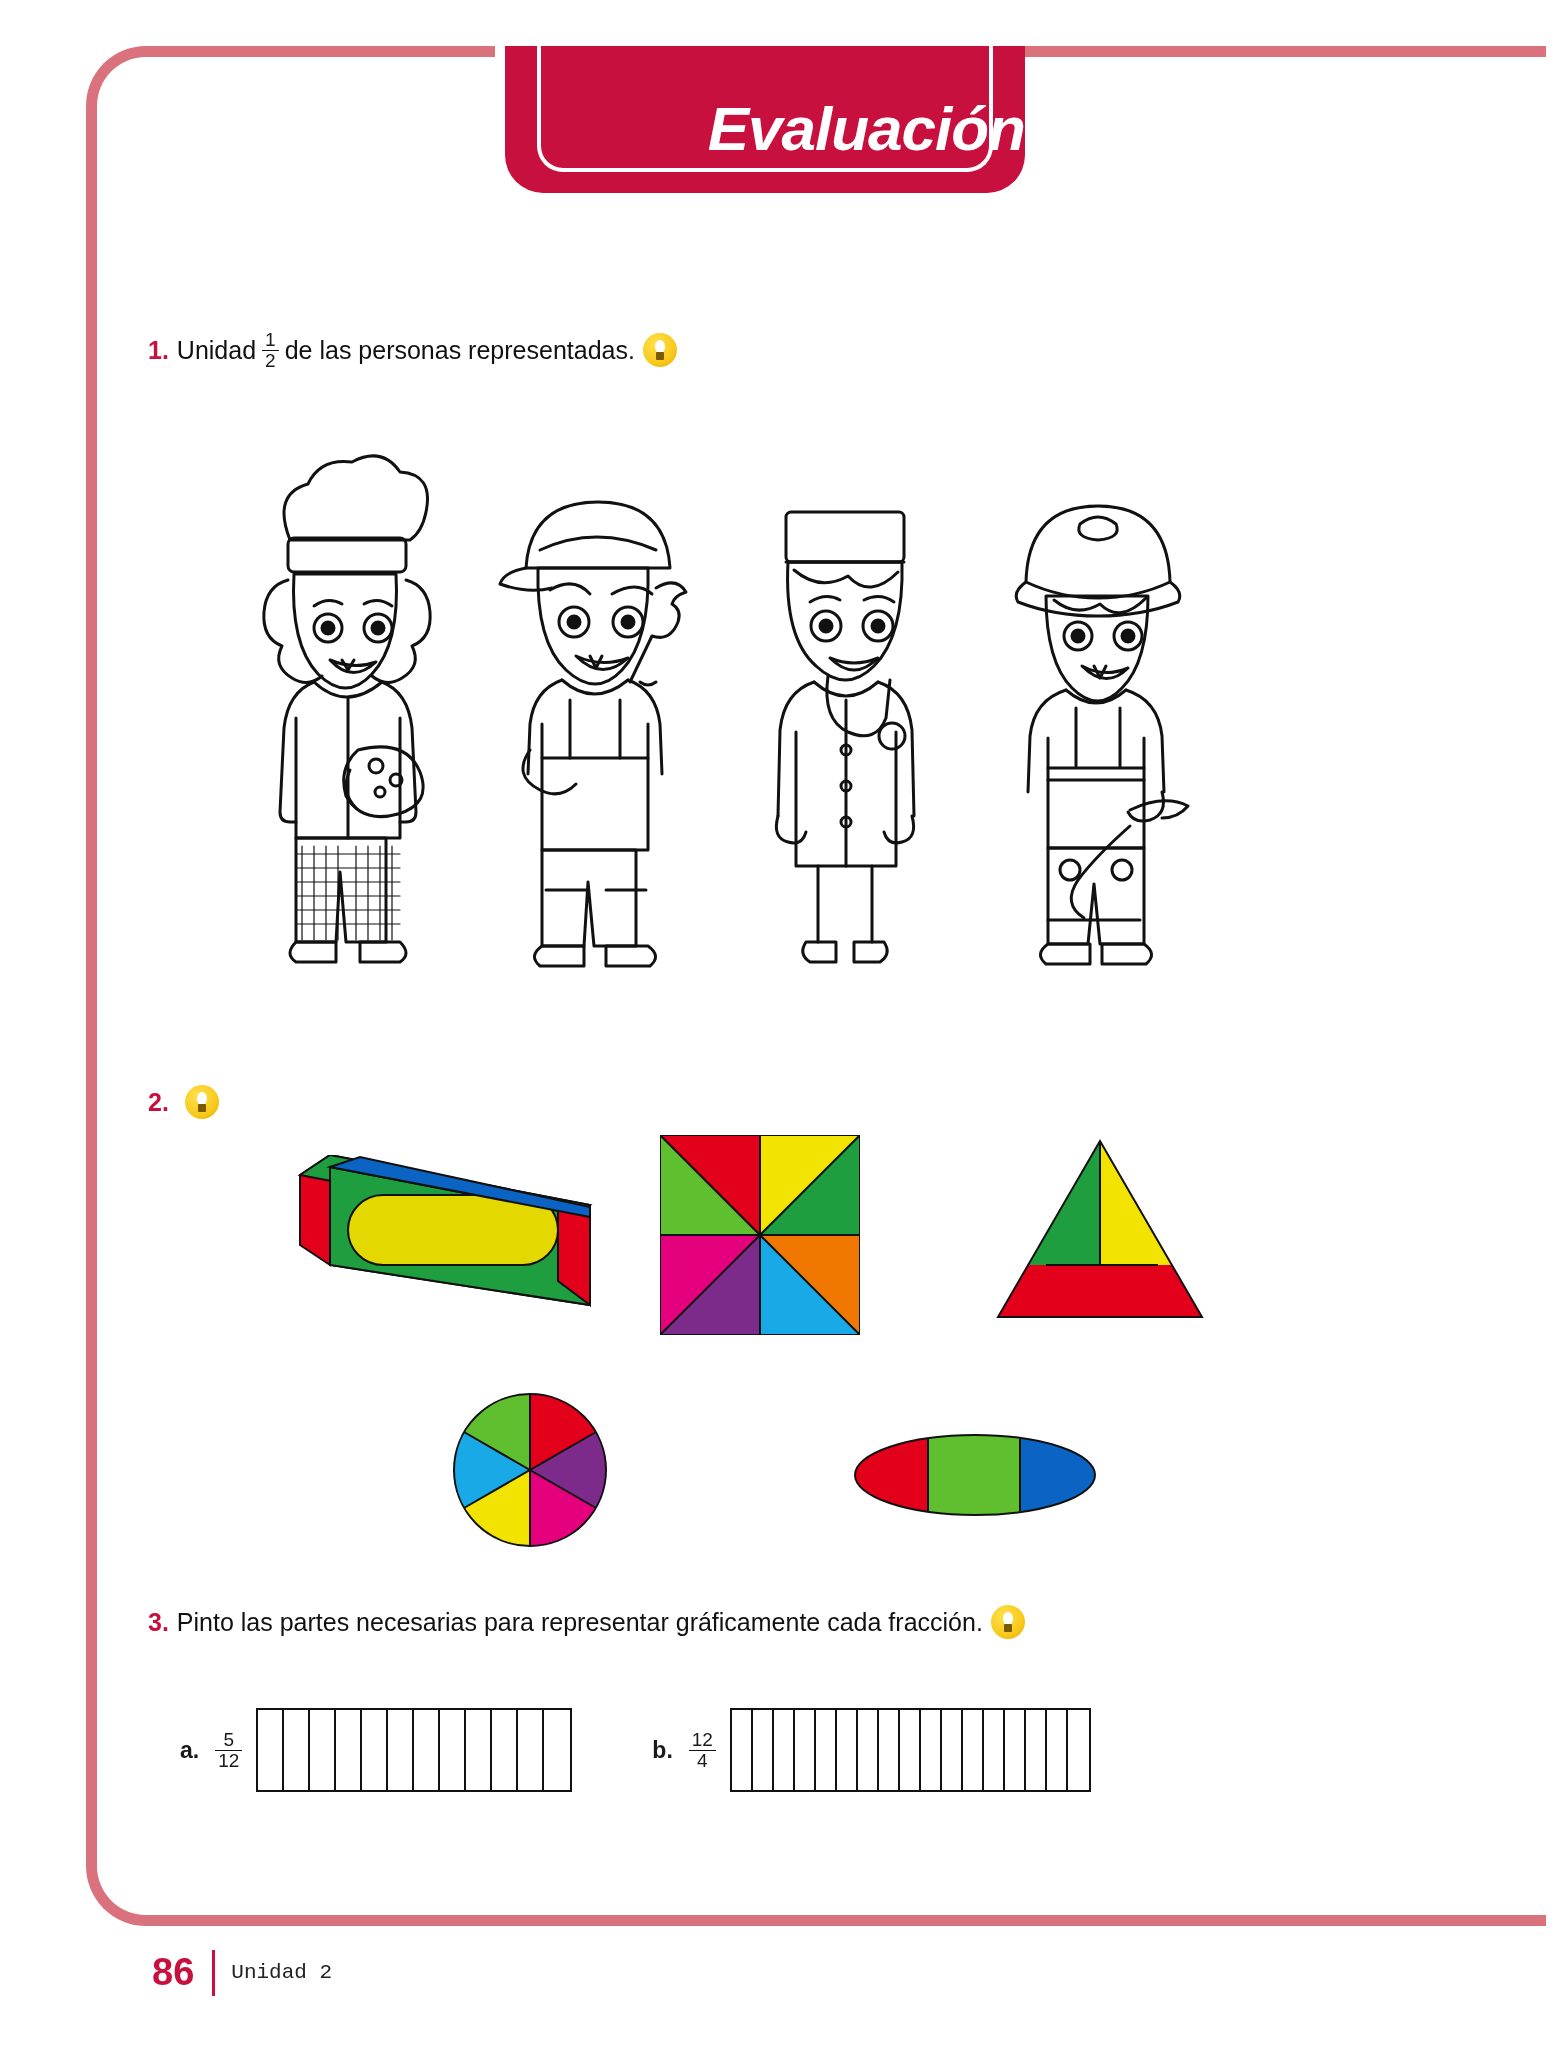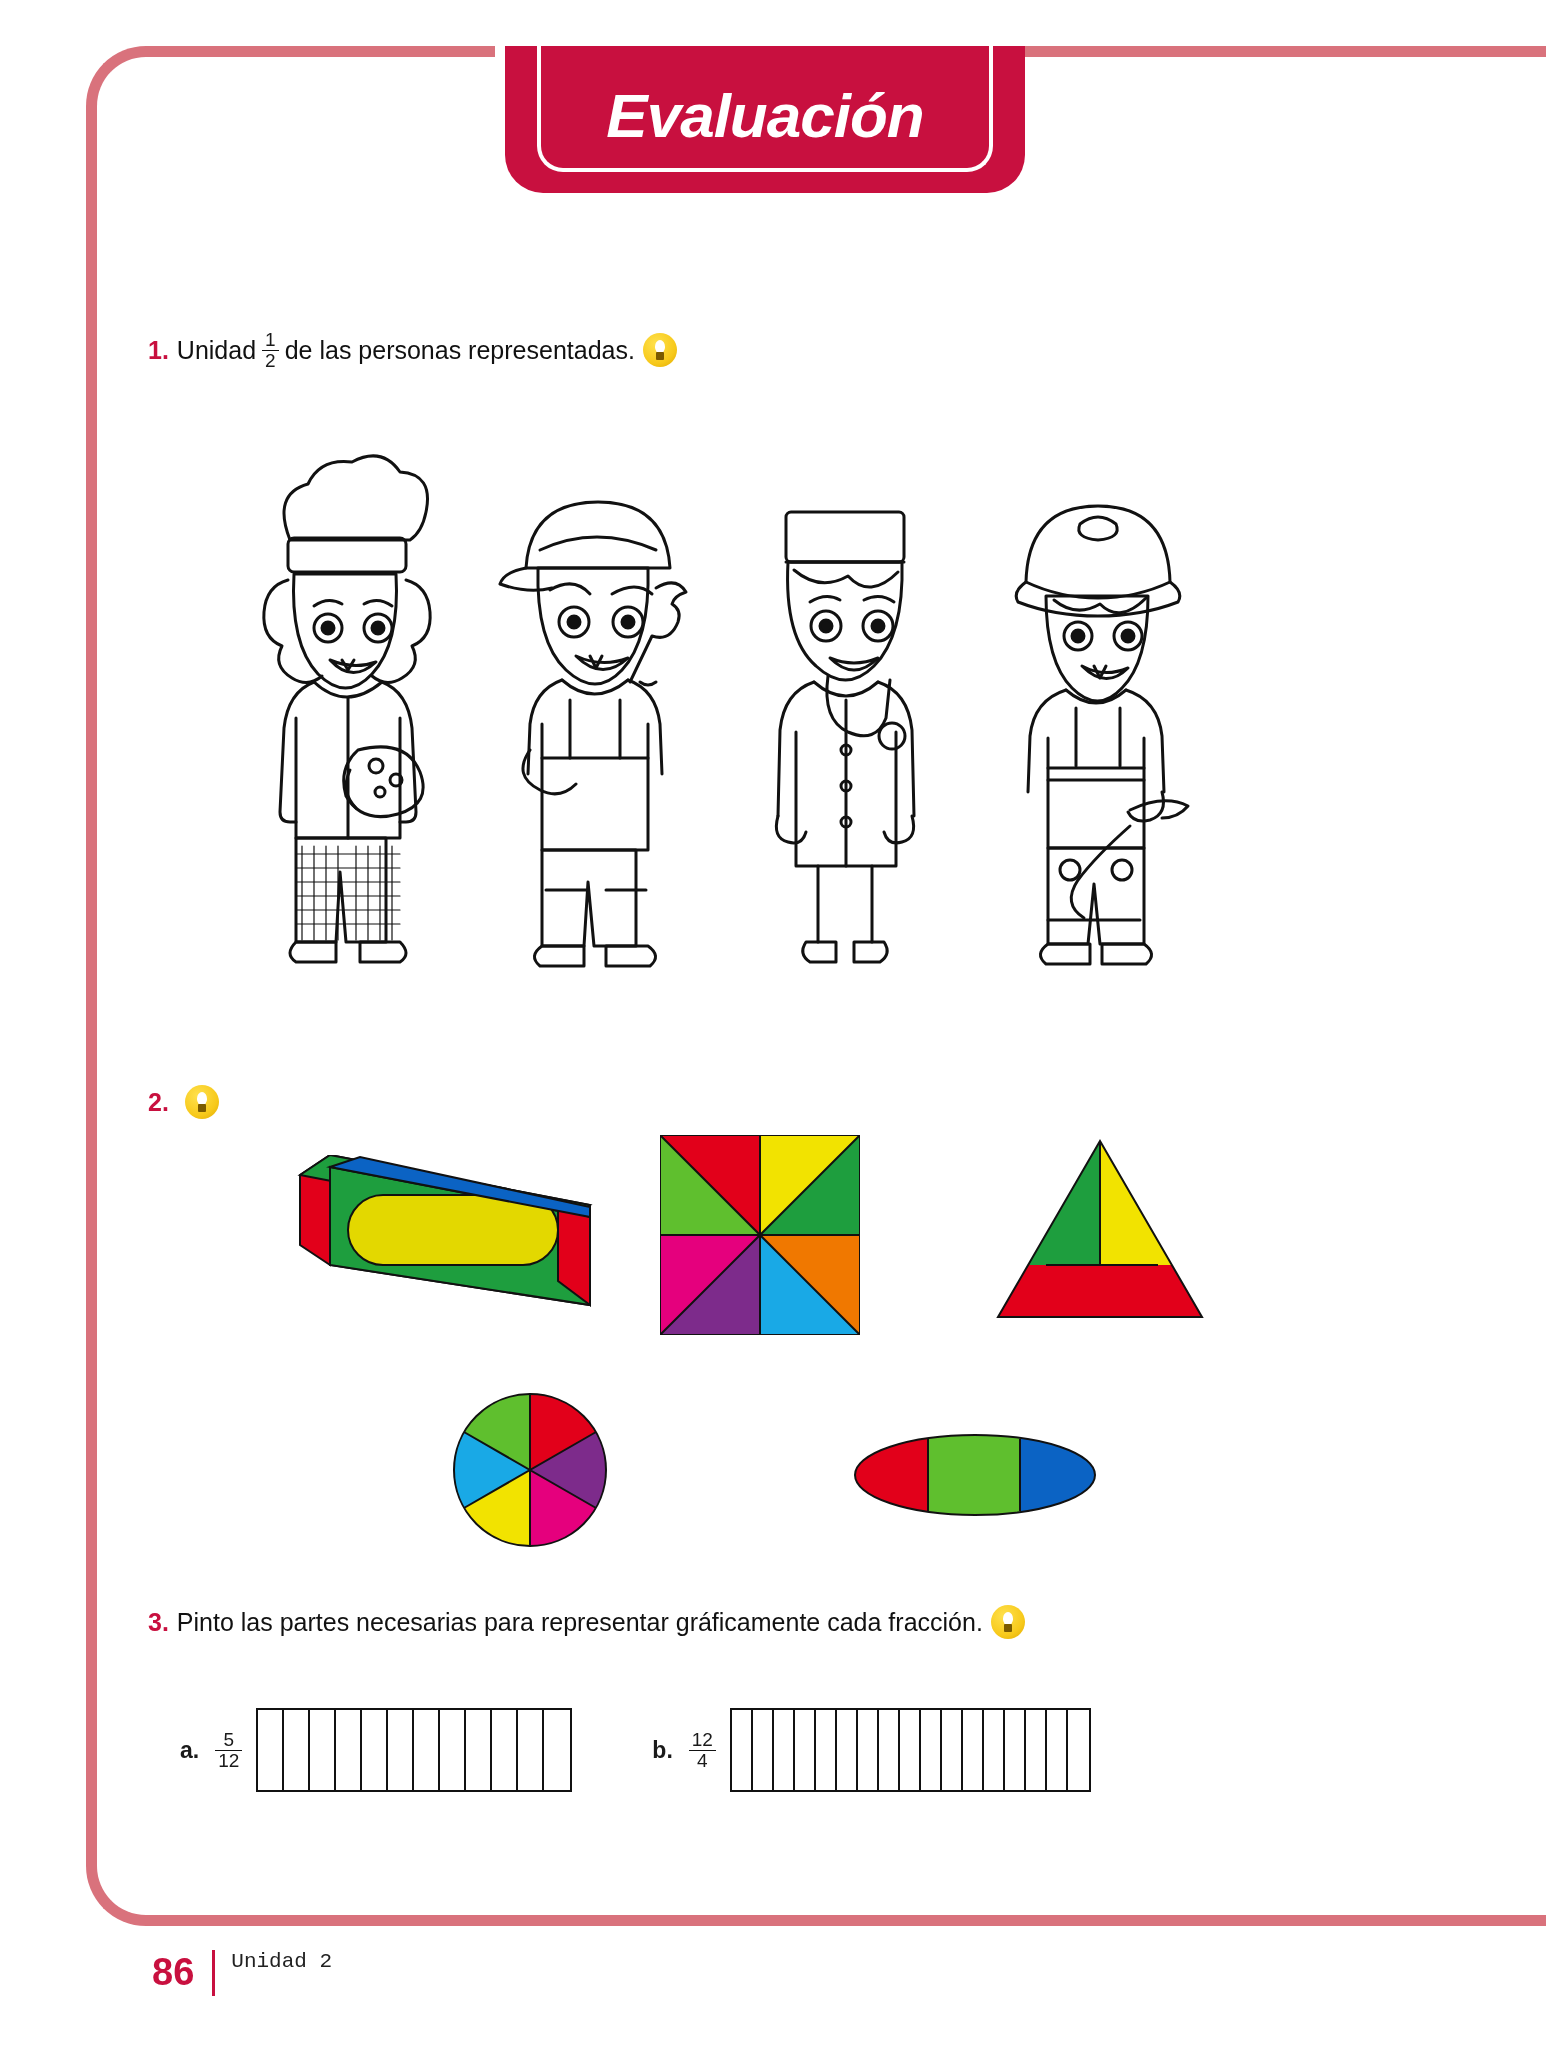--- a/index.html
+++ b/index.html
@@ -58,23 +58,23 @@
     height: 126px;
     border: 4px solid #ffffff;
     border-top: none;
     border-bottom-left-radius: 26px;
     border-bottom-right-radius: 26px;
     box-sizing: border-box;
   }
   #title-text {
     position: absolute;
     left: 505px;
-    top: 85px;
+    top: 98px;
     width: 520px;
-    text-align: center;
+    text-align: right;
     color: #ffffff;
     font-size: 62px;
     font-weight: bold;
     font-style: italic;
     letter-spacing: -1px;
     line-height: 1;
   }
 
   
   .q-num {
@@ -191,20 +191,21 @@
     height: 100%;
   }
   .cell:last-child { border-right: none; }
 
   
   #footer {
     position: absolute;
     left: 140px;
     top: 1950px;
     display: flex;
+    align-items: center;
   }
   #page-number {
     font-size: 38px;
     color: #c8103f;
     font-weight: bold;
     padding: 2px 18px 2px 12px;
     border-right: 3px solid #c8103f;
     line-height: 1.1;
   }
   #footer-unit {

